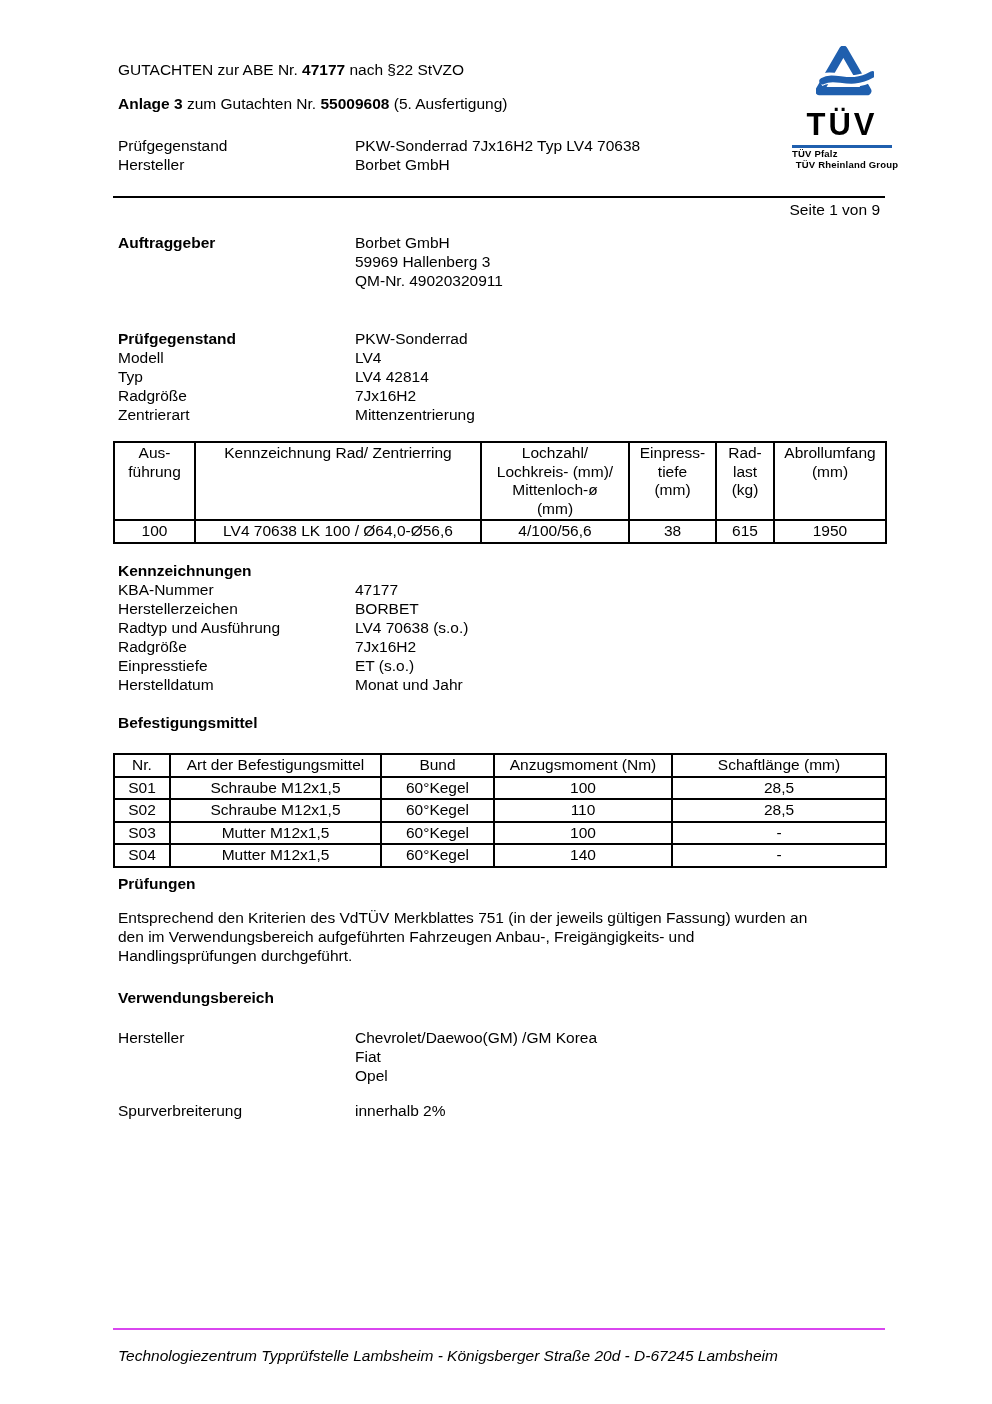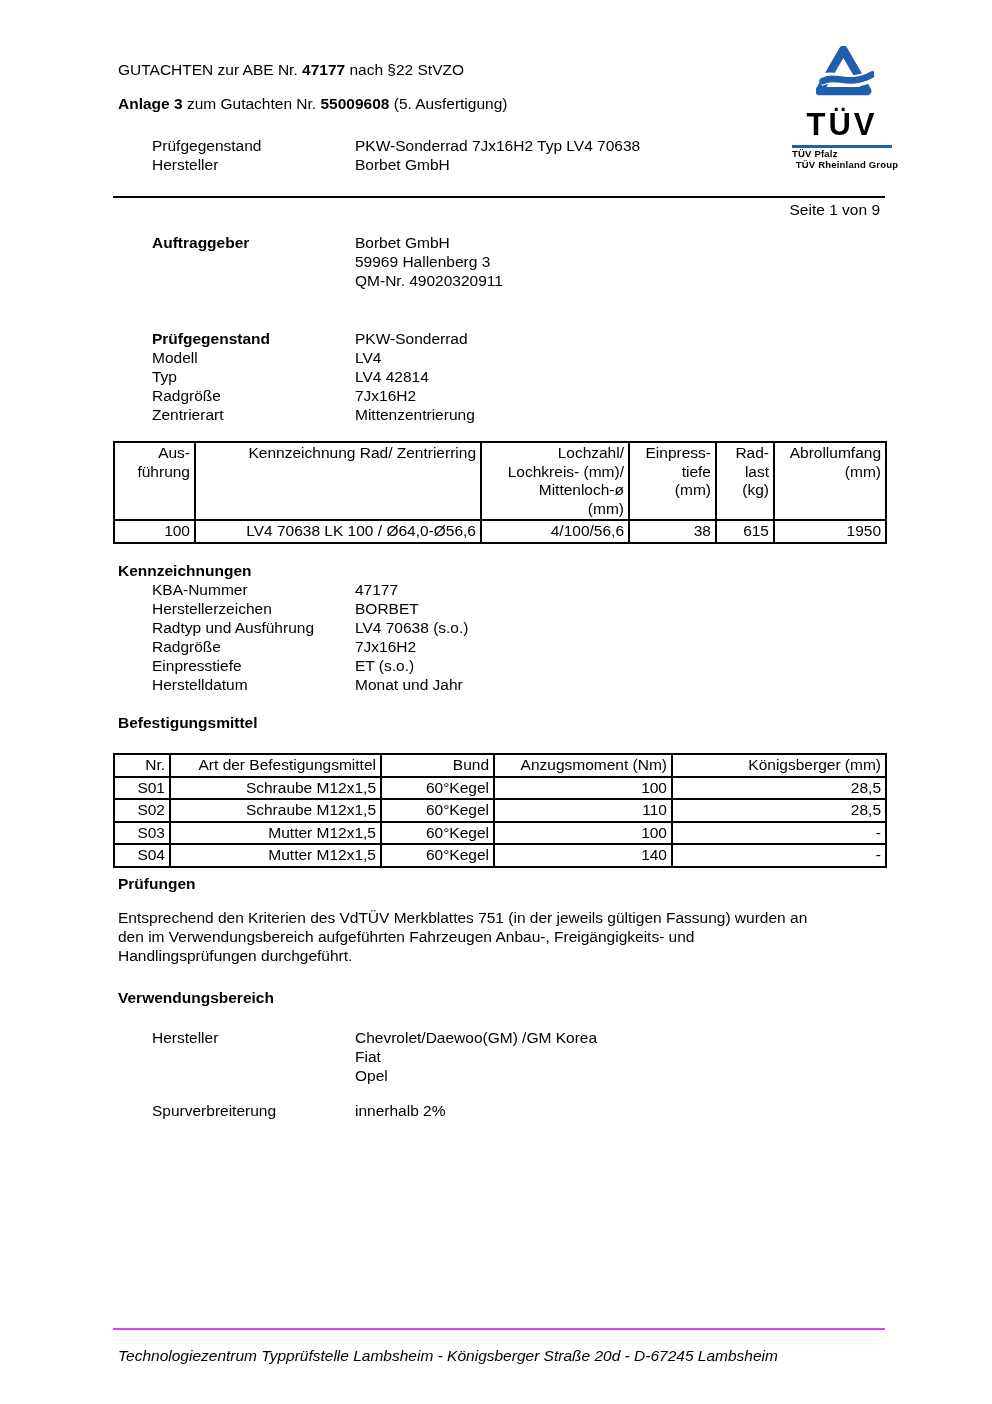--- a/index.html
+++ b/index.html
@@ -12,30 +12,30 @@
     font-family: "Liberation Sans", "DejaVu Sans", sans-serif;
     font-size: 15.5px;
     line-height: 19px;
     color: #000;
     overflow: hidden;
   }
   .abs { position: absolute; }
   .txt { left: 118px; width: 762px; }
   .b { font-weight: bold; }
   .lv-grid { display: grid; grid-template-columns: 237px 1fr; }
-  .lv-grid .lab { grid-column: 1; margin-left: 34px; }
+  .lv-grid .lab { grid-column: 1; }
   .lv-grid .val { grid-column: 2; }
   .rule { left: 113px; width: 772px; height: 0; border-top: 2px solid #000; }
   .page-num { text-align: right; }
   table { border-collapse: collapse; table-layout: fixed; width: 772px; }
   .dtable { left: 113px; }
   th, td {
     border: 2px solid #000;
     font-weight: normal;
-    text-align: right;
+    text-align: center;
     vertical-align: top;
     padding: 1px 4px;
     font-size: 15.5px;
     line-height: 18.5px;
     overflow: hidden;
   }
   th.pre { white-space: pre-line; }
   
   .logo { left: 792px; top: 46px; width: 110px; }
   .logo-tri { display: block; margin: 0 auto 0 24px; }
@@ -174,21 +174,21 @@
           <col style="width:113px">
           <col style="width:178px">
           <col style="width:214px">
       </colgroup>
       <tbody>
           <tr>
         <th>Nr.</th>
         <th>Art der Befestigungsmittel</th>
         <th>Bund</th>
         <th>Anzugsmoment (Nm)</th>
-        <th>Königsberger (mm)</th>
+        <th>Schaftlänge (mm)</th>
       </tr>
       <tr>
         <td>S01</td>
         <td>Schraube M12x1,5</td>
         <td>60°Kegel</td>
         <td>100</td>
         <td>28,5</td>
       </tr>
       <tr>
         <td>S02</td>

